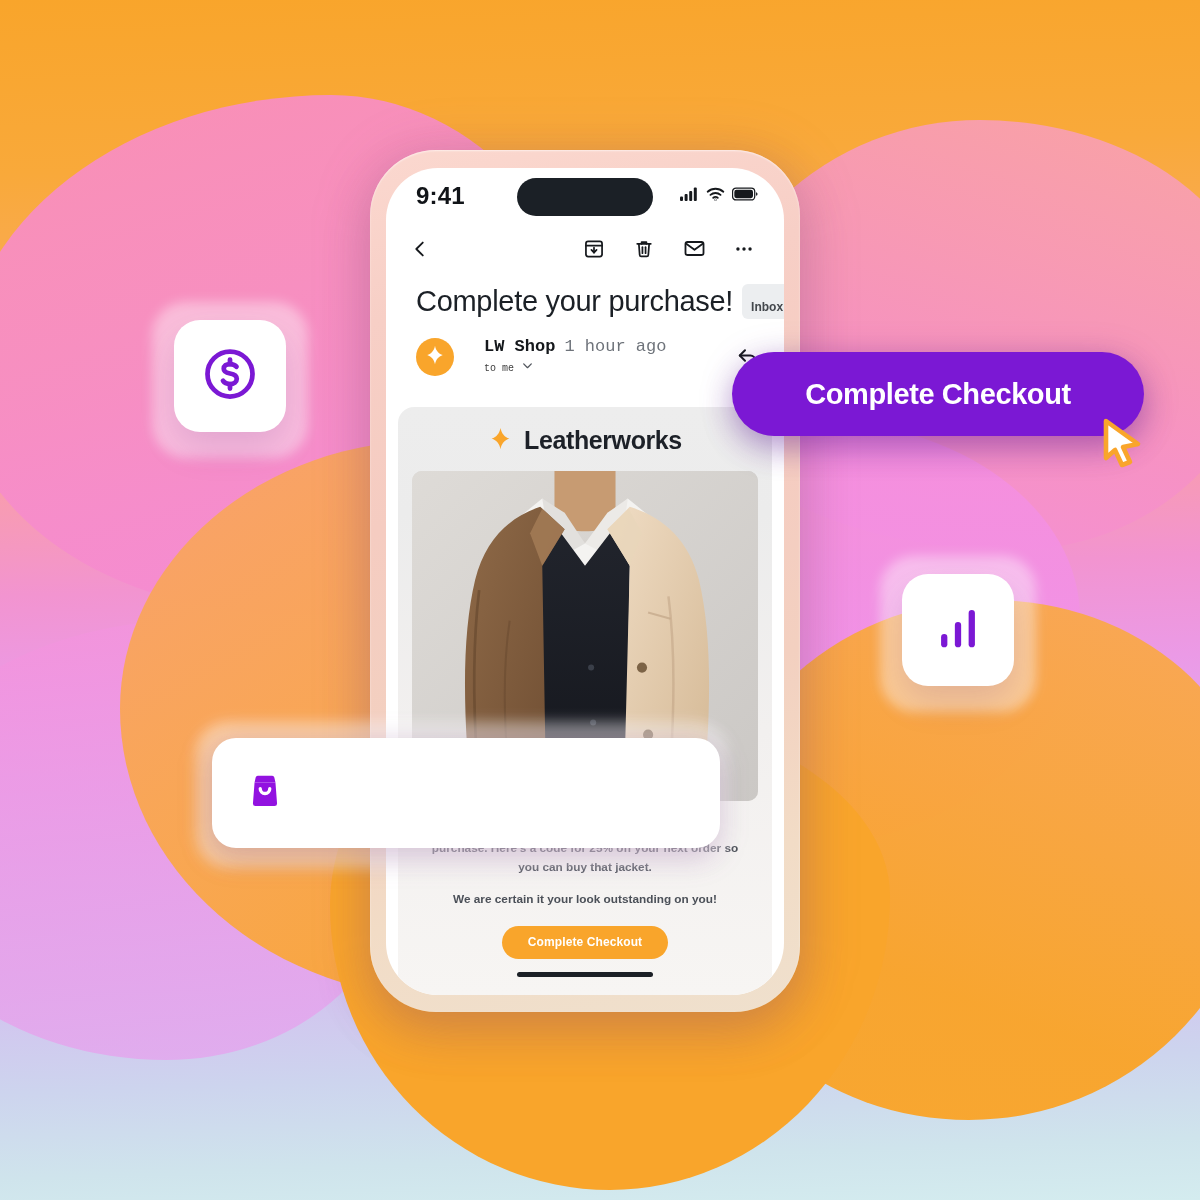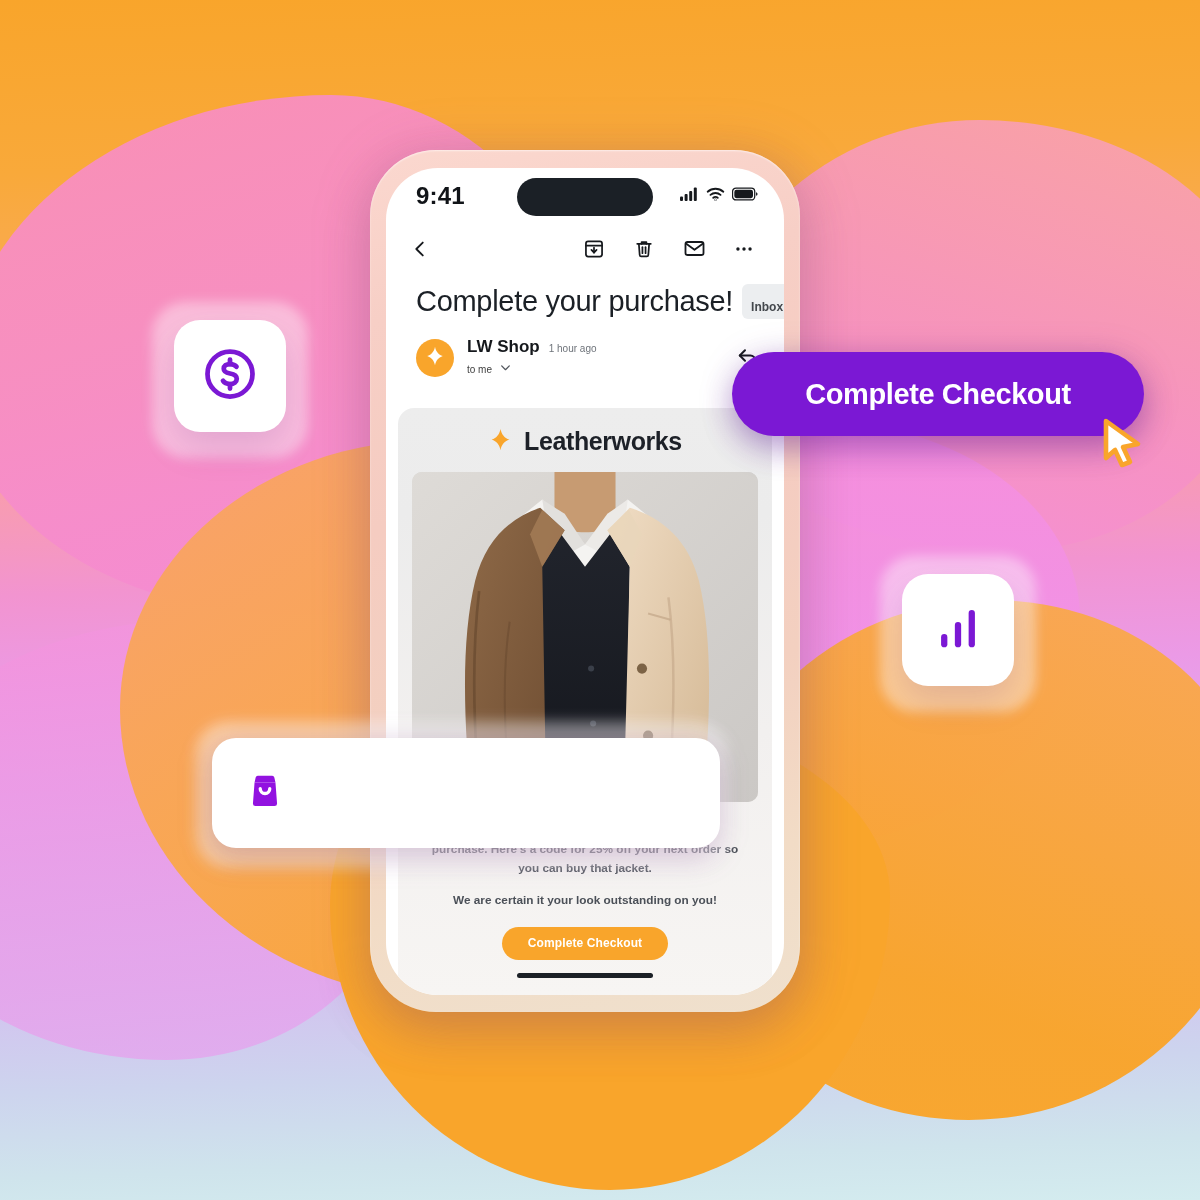--- a/index.html
+++ b/index.html
@@ -173,24 +173,24 @@
   .sender-row {
     display: flex; align-items: center;
     padding: 14px 24px 12px 30px;
   }
   .avatar {
     width: 38px; height: 38px; border-radius: 50%;
     background: #f9a52b;
     display: flex; align-items: center; justify-content: center;
     flex: 0 0 38px;
   }
-  .sender-meta { margin-left: 13px; }
+  .sender-meta { margin-left: 30px; font-family: Liberation Mono, monospace; }
   .sender-line1 { display: flex; align-items: baseline; gap: 9px; }
   .sender-name { font-size: 17px; font-weight: 700; color: #15181c; }
-  .sender-time { font-size: 10px; color: #6e737a; }
+  .sender-time { font-size: 17px; color: #6e737a; }
   .sender-line2 { display: flex; align-items: center; gap: 7px; margin-top: 3px; }
   .sender-to { font-size: 10px; color: #404040; }
   .reply-btn { margin-left: auto; display: flex; cursor: pointer; }
 
   
   .email-body {
     margin: 18px 12px 0 12px;
     flex: 1;
     background: linear-gradient(180deg, #ededed 0%, #ececec 18%, #f2f0ef 55%, #f7f5f3 100%);
     border-radius: 16px 16px 0 0;

